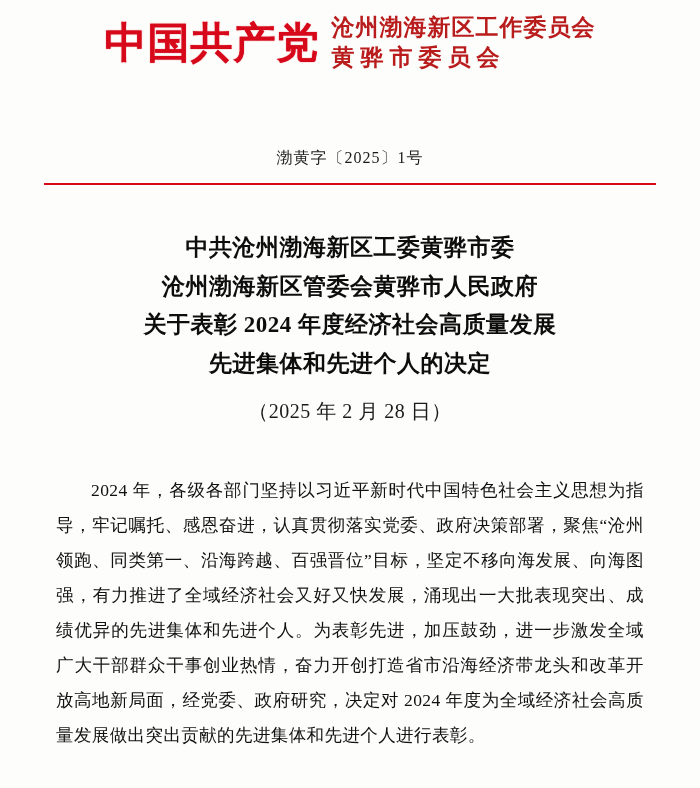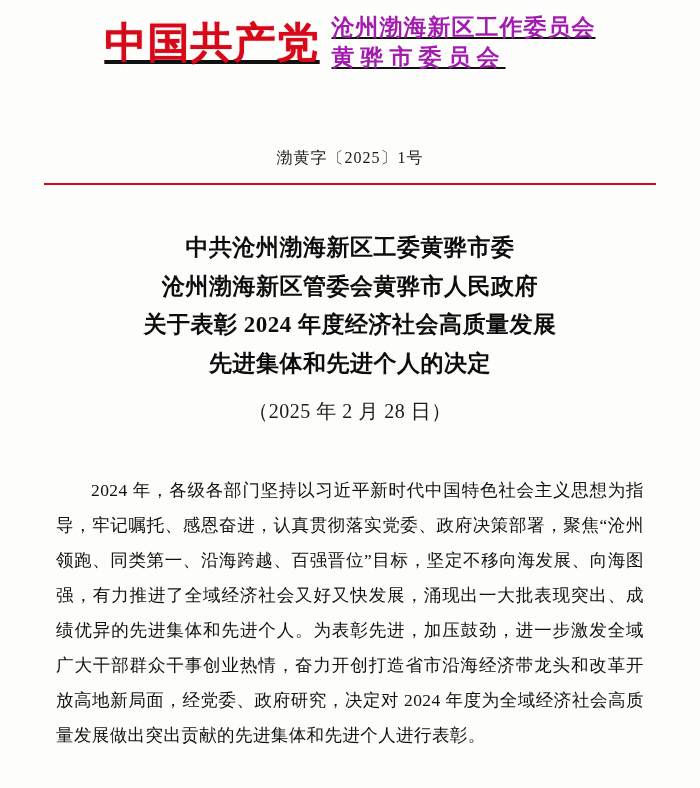--- a/index.html
+++ b/index.html
@@ -27,40 +27,39 @@
   }
 
   
   .letterhead {
     display: flex;
     align-items: center;
     justify-content: center;
     gap: 12px;
     padding-top: 14px;
     padding-bottom: 4px;
-    text-decoration: underline;
   }
   .lh-main {
     color: #d6081a;
     font-family: "Liberation Serif", "DejaVu Serif", serif;
     font-weight: 700;
     font-size: 42px;
     letter-spacing: 1px;
     line-height: 1.05;
     white-space: nowrap;
     text-shadow: 0 0 1px #d6081a;
   }
   .lh-sub {
     display: flex;
     flex-direction: column;
     justify-content: center;
     gap: 2px;
   }
   .lh-sub div {
-    color: #a21caf;
+    color: #b91c1c;
     font-family: "Liberation Serif", "DejaVu Serif", serif;
     font-weight: 700;
     font-size: 23px;
     line-height: 1.22;
     white-space: nowrap;
     letter-spacing: 1px;
   }
   .lh-sub .line2 {
     letter-spacing: 6px;
   }

